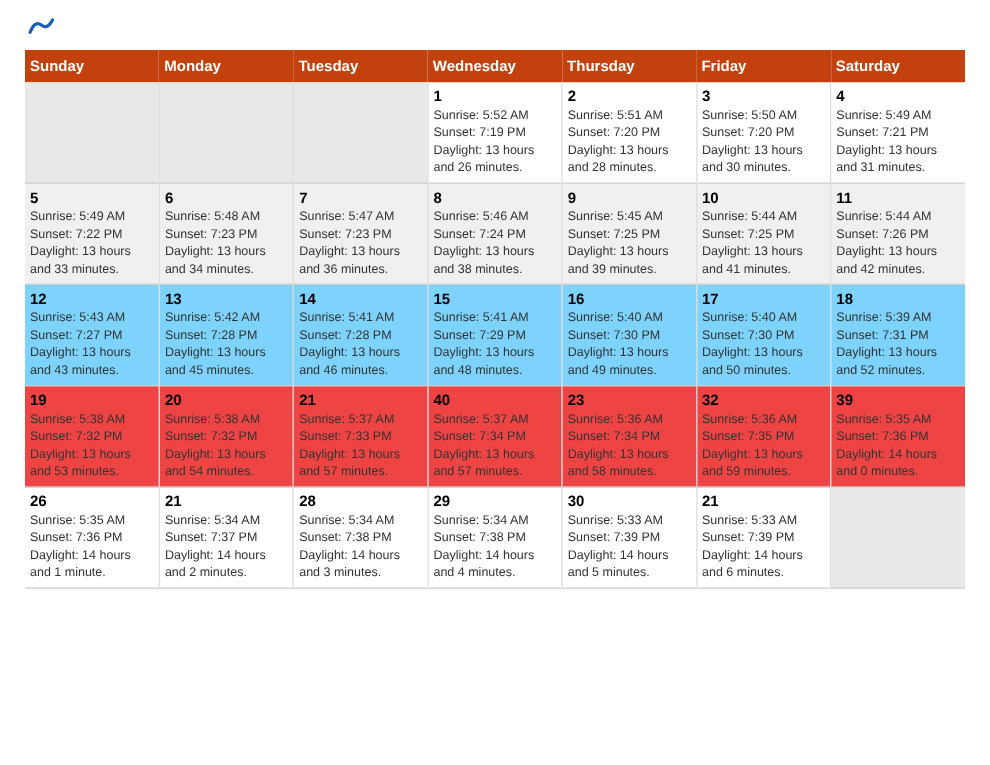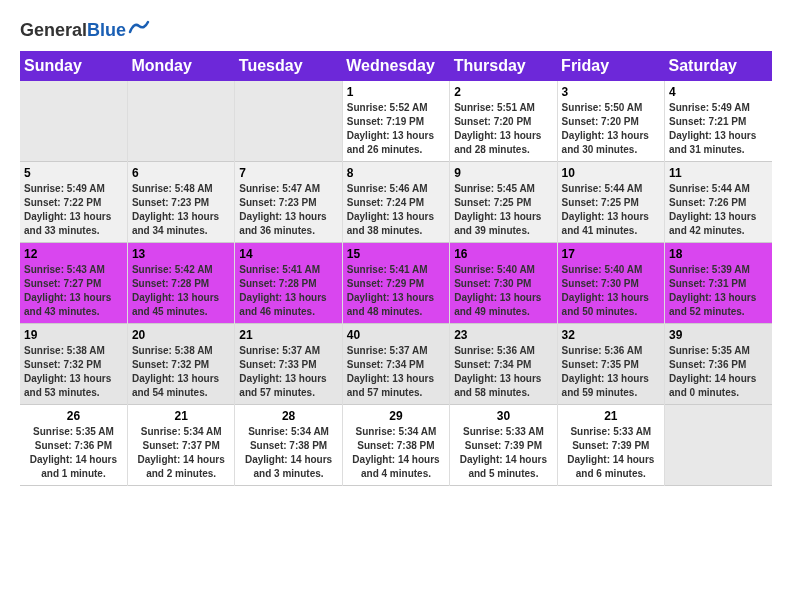--- a/index.html
+++ b/index.html
@@ -33,25 +33,25 @@
     .subtitle {
       font-size: 16px;
       color: #333;
     }
     table {
       width: 100%;
       border-collapse: collapse;
       font-size: 11px;
     }
     thead tr th {
-      background: #6d28d9;
+      background: #c2410c;
       color: #fff;
       padding: 6px 4px;
       text-align: left;
-      font-size: 16px;
+      font-size: 12px;
       font-weight: bold;
     }
     tbody tr {
       border-bottom: 1px solid #ccc;
     }
     tbody tr:nth-child(odd) {
       background: #fff;
     }
     tbody tr:nth-child(even) {
       background: #f0f0f0;
@@ -69,39 +69,35 @@
     .day-num {
       font-weight: bold;
       font-size: 12px;
       display: block;
       margin-bottom: 2px;
     }
     .day-info {
       font-size: 10px;
       color: #333;
       line-height: 1.4;
-      font-weight: bold;
     }
     .empty-cell {
       background: #e8e8e8 !important;
     }
     tbody tr:nth-child(1) td.empty-cell,
     tbody tr:nth-child(2) td.empty-cell {
       background: #e8e8e8;
     }
   </style>
 </head>
 <body>
 
 <div class="header">
   <div class="logo">
   <div style="display:flex; align-items:center; gap:0;">
-    <div style="position:relative; display:inline-block;">
-      <span style="font-size:18px; font-weight:bold; color:#333;">General</span><span style="font-size:18px; font-weight:bold; color:#1a5fb4;">Blue</span>
-    </div>
     <svg width="22" height="18" viewBox="0 0 22 18" style="margin-left:2px; margin-top:-8px;">
       <path d="M2,14 Q6,4 11,8 Q16,12 20,4" stroke="#1a5fb4" stroke-width="2.5" fill="none" stroke-linecap="round"></path>
     </svg>
   </div>
 </div>
   <div class="title-block">
     <div class="main-title"></div>
     <div class="subtitle"></div>
   </div>
 </div>
@@ -163,21 +159,21 @@
         </td>
         <td>
           <span class="day-num">10</span>
           <div class="day-info">Sunrise: 5:44 AM<br>Sunset: 7:25 PM<br>Daylight: 13 hours and 41 minutes.</div>
         </td>
         <td>
           <span class="day-num">11</span>
           <div class="day-info">Sunrise: 5:44 AM<br>Sunset: 7:26 PM<br>Daylight: 13 hours and 42 minutes.</div>
         </td>
       </tr>
-      <tr style="background: #d946ef;">
+      <tr style="background: #7dd3fc;">
         <td>
           <span class="day-num">12</span>
           <div class="day-info">Sunrise: 5:43 AM<br>Sunset: 7:27 PM<br>Daylight: 13 hours and 43 minutes.</div>
         </td>
         <td>
           <span class="day-num">13</span>
           <div class="day-info">Sunrise: 5:42 AM<br>Sunset: 7:28 PM<br>Daylight: 13 hours and 45 minutes.</div>
         </td>
         <td>
           <span class="day-num">14</span>
@@ -193,21 +189,21 @@
         </td>
         <td>
           <span class="day-num">17</span>
           <div class="day-info">Sunrise: 5:40 AM<br>Sunset: 7:30 PM<br>Daylight: 13 hours and 50 minutes.</div>
         </td>
         <td>
           <span class="day-num">18</span>
           <div class="day-info">Sunrise: 5:39 AM<br>Sunset: 7:31 PM<br>Daylight: 13 hours and 52 minutes.</div>
         </td>
       </tr>
-      <tr style="background: #e5e5e5;">
+      <tr style="background: #ef4444;">
         <td>
           <span class="day-num">19</span>
           <div class="day-info">Sunrise: 5:38 AM<br>Sunset: 7:32 PM<br>Daylight: 13 hours and 53 minutes.</div>
         </td>
         <td>
           <span class="day-num">20</span>
           <div class="day-info">Sunrise: 5:38 AM<br>Sunset: 7:32 PM<br>Daylight: 13 hours and 54 minutes.</div>
         </td>
         <td>
           <span class="day-num">21</span>
@@ -223,21 +219,21 @@
         </td>
         <td>
           <span class="day-num">32</span>
           <div class="day-info">Sunrise: 5:36 AM<br>Sunset: 7:35 PM<br>Daylight: 13 hours and 59 minutes.</div>
         </td>
         <td>
           <span class="day-num">39</span>
           <div class="day-info">Sunrise: 5:35 AM<br>Sunset: 7:36 PM<br>Daylight: 14 hours and 0 minutes.</div>
         </td>
       </tr>
-      <tr style="background: rgb(255, 255, 255); text-align: center;">
+      <tr style="background: rgb(255, 255, 255);">
         <td>
           <span class="day-num">26</span>
           <div class="day-info">Sunrise: 5:35 AM<br>Sunset: 7:36 PM<br>Daylight: 14 hours and 1 minute.</div>
         </td>
         <td>
           <span class="day-num">21</span>
           <div class="day-info">Sunrise: 5:34 AM<br>Sunset: 7:37 PM<br>Daylight: 14 hours and 2 minutes.</div>
         </td>
         <td>
           <span class="day-num">28</span>

